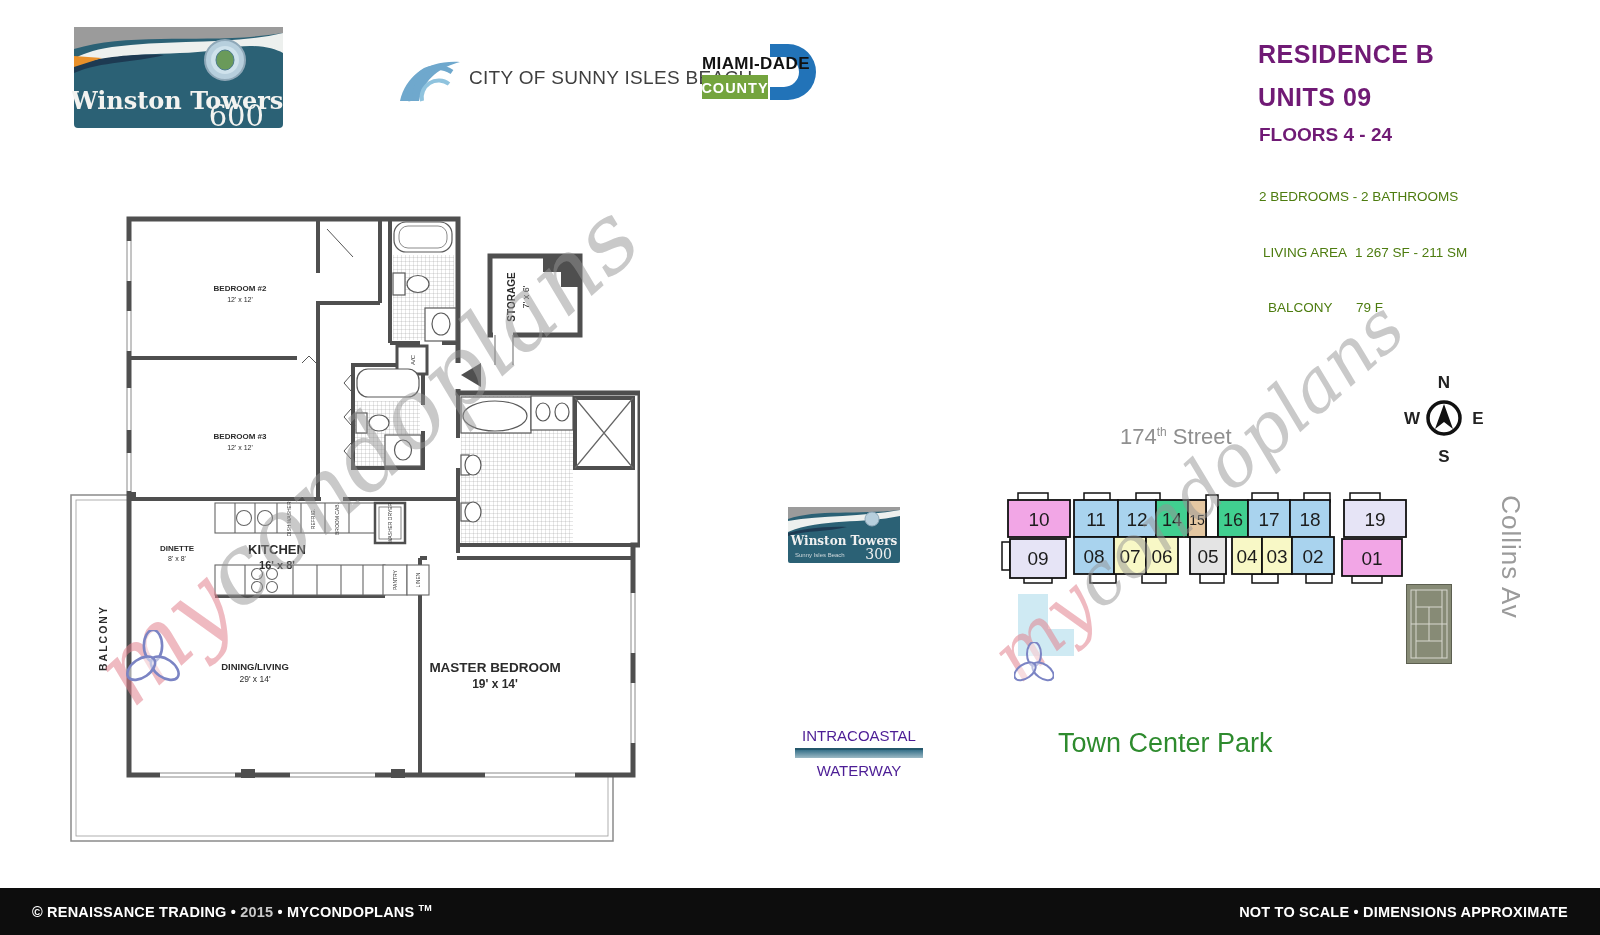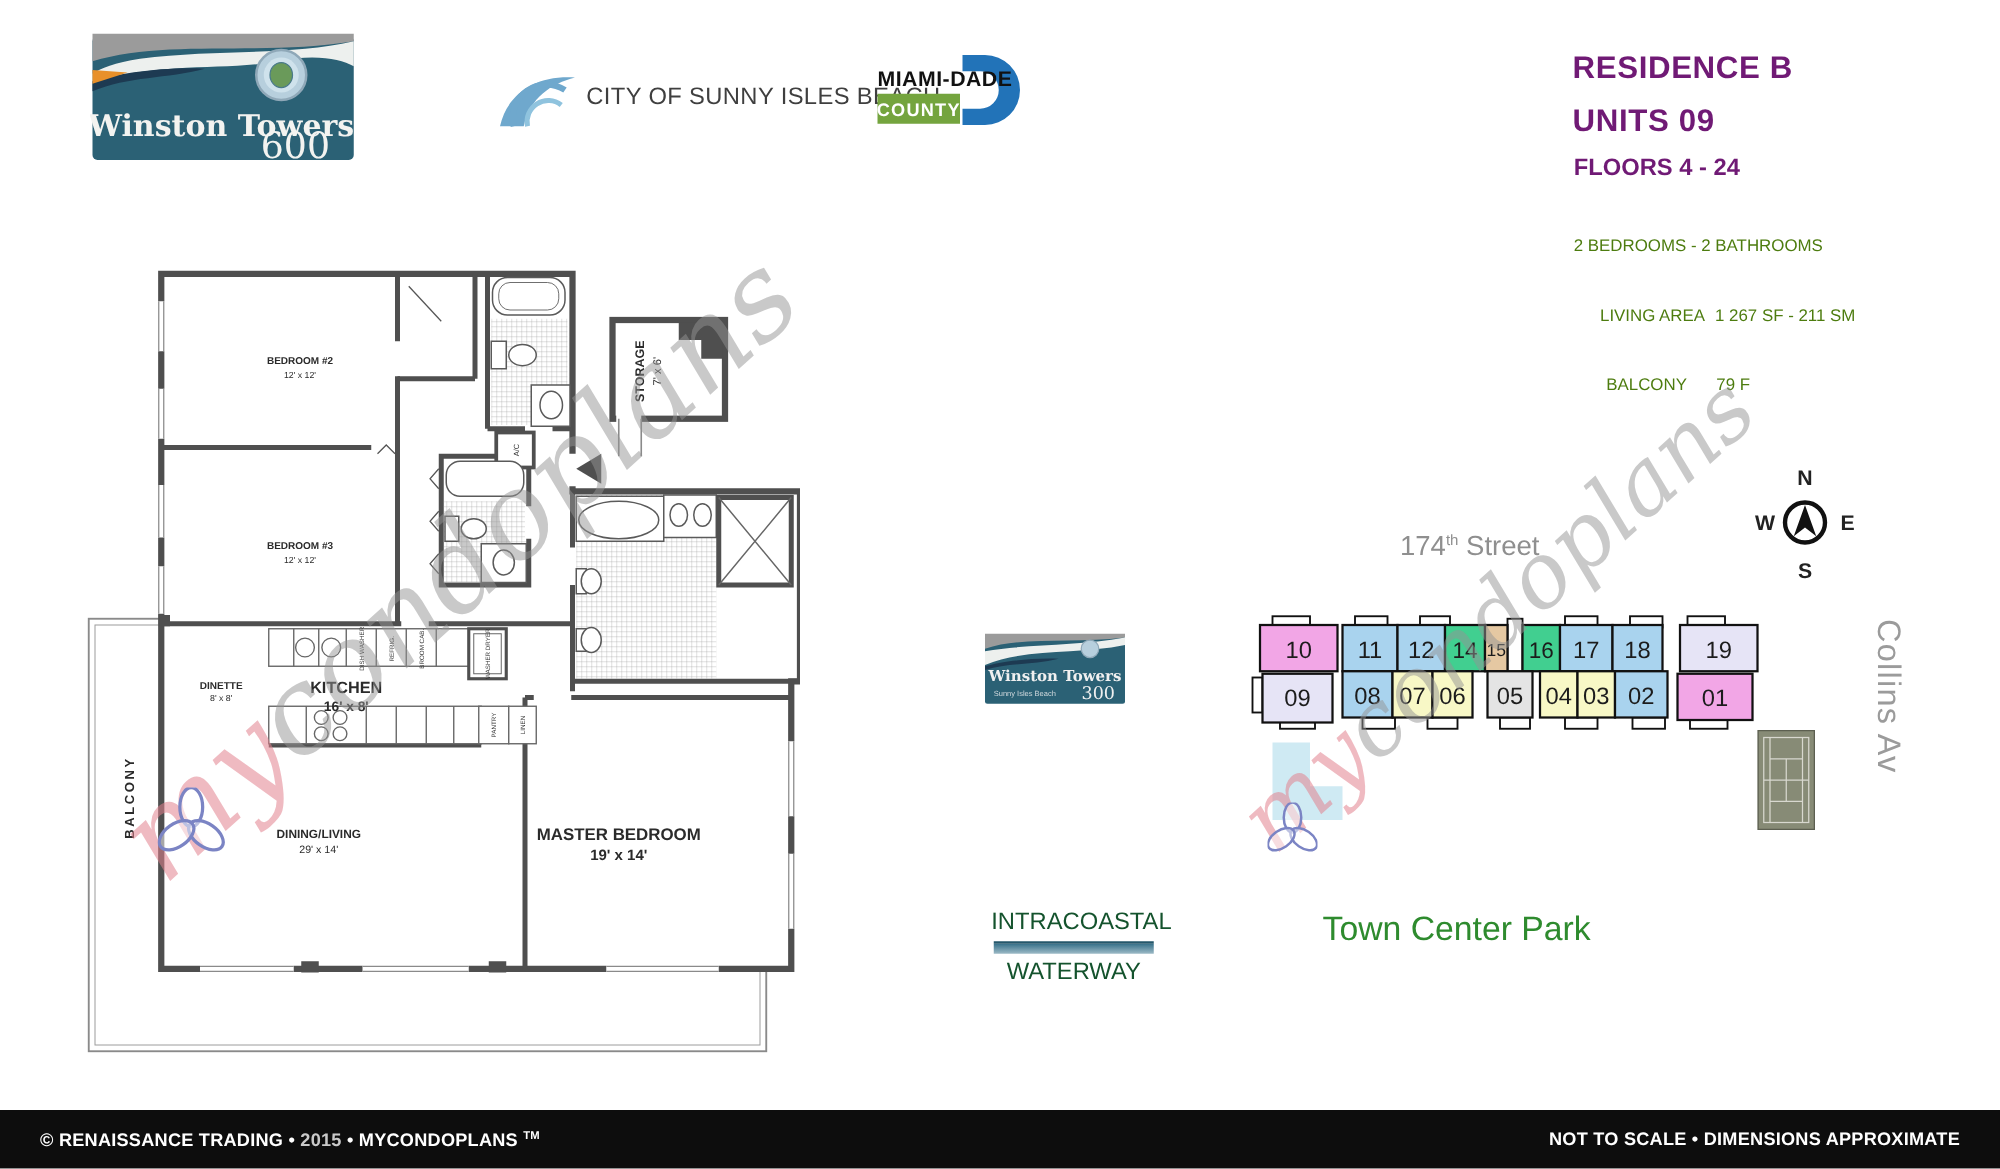--- a/index.html
+++ b/index.html
@@ -6,40 +6,40 @@
   #stage{position:relative;width:1600px;height:935px;background:#ffffff;overflow:hidden;
          font-family:"Liberation Sans",sans-serif;}
   .abs{position:absolute;}
   
   .h-teal{color:#701a75;font-weight:bold;}
   #residence{left:1258px;top:40px;font-size:25px;letter-spacing:.5px;}
   #units{left:1258px;top:83px;font-size:25px;letter-spacing:.5px;}
   #floors{left:1259px;top:124px;font-size:19px;}
   #specs{left:1259px;top:151px;font-size:13.5px;color:#4d7c0f;line-height:18.5px;white-space:pre;}
   #specs .row{display:flex;}
-  #specs .lbl{width:92px;margin-left:17px;}
+  #specs .lbl{width:92px;}
   #specs .r2{padding-left:4px;}
   #specs .r3{padding-left:9px;}
   
   #city-text{left:469px;top:67px;font-size:19px;color:#3f3f3f;letter-spacing:.3px;}
   
   #mls{left:8px;top:438px;font-size:30px;color:#b3b3b3;letter-spacing:1px;white-space:pre;z-index:6;}
   
   .scriptwm{font-family:"DejaVu Serif",serif;font-style:italic;white-space:nowrap;z-index:6;pointer-events:none;}
   #wm-left{left:150px;top:615px;height:115px;font-size:95px;transform-origin:left bottom;transform:rotate(-42deg);}
   #wm-right{left:1035px;top:612px;height:90px;font-size:72px;transform-origin:left bottom;transform:rotate(-42deg);}
   .wm-my{color:rgba(225,130,142,.55);}
   .wm-rest{color:rgba(148,148,148,.5);}
   
   #street{left:1120px;top:424px;font-size:22px;color:#8f8f8f;}
   #street sup{font-size:12px;}
   #collins{left:1432px;top:543px;width:160px;height:28px;text-align:center;font-size:26px;
            color:#9b9b9b;letter-spacing:1px;transform:rotate(90deg);}
   #park{left:1058px;top:728px;width:220px;font-size:27px;color:#2e8b2e;}
-  #intracoastal{left:793px;top:727px;width:132px;text-align:center;color:#14532d;font-size:19px;}
+  #intracoastal{left:793px;top:727px;width:132px;text-align:center;color:#4c1d95;font-size:15px;}
   #intracoastal .bar{margin:4px 2px;height:8px;background:linear-gradient(#37718a,#9dbac6);
                      border-top:2px solid #24576b;}
   
   .pool{background:#cfeaf3;z-index:1;}
   
   #footer{left:0;top:888px;width:1600px;height:47px;background:#0d0d0d;color:#fff;
           display:flex;align-items:center;justify-content:space-between;
           font-size:14.5px;font-weight:bold;letter-spacing:.2px;box-sizing:border-box;
           padding:0 32px;white-space:pre;}
   #footer .year{color:#c9c9c9;}

